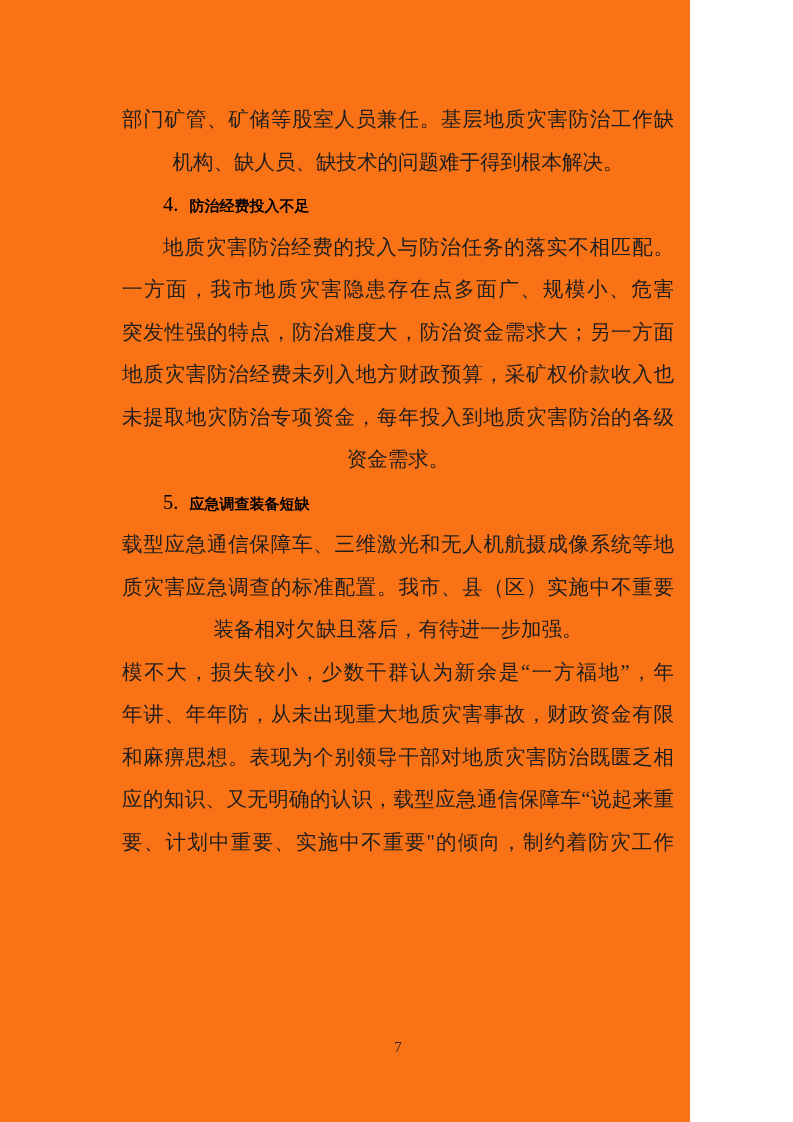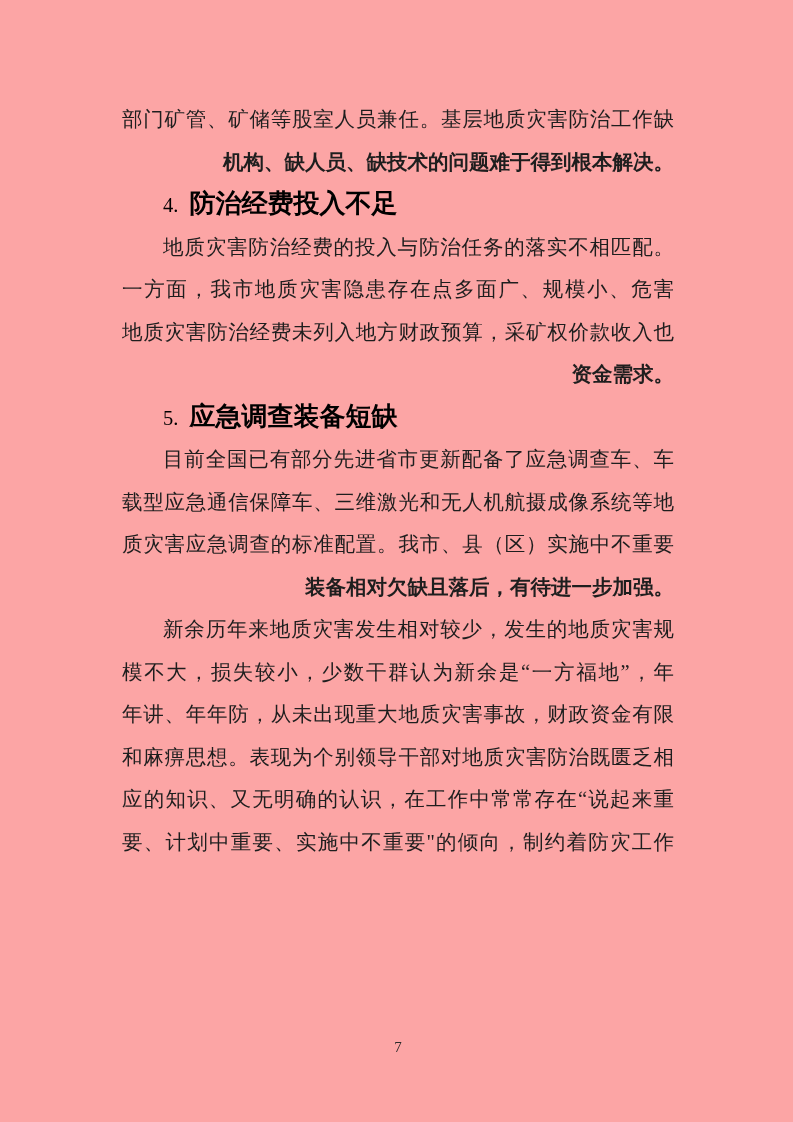--- a/index.html
+++ b/index.html
@@ -2,23 +2,23 @@
 <html lang="zh"><head>
 <meta charset="utf-8">
 <style>
   html, body {
     margin: 0;
     padding: 0;
     background: #ffffff;
   }
   .page {
     position: relative;
-    width: 793px;
+    width: 690px;
     height: 1122px;
-    background: #fca5a5;
+    background: #f97316;
     overflow: hidden;
     font-family: "Liberation Serif", "DejaVu Serif", serif;
   }
   .text-column {
     position: absolute;
     left: 122px;
     top: 98px;
     width: 552px;
   }
   .line {
@@ -28,38 +28,37 @@
     color: #1e1e1e;
     white-space: nowrap;
   }
   .line.j {
     text-align: justify;
     text-align-last: justify;
     white-space: normal;
     overflow: hidden;
   }
   .line.end {
-    text-align: right;
-    font-weight: bold;
+    text-align: center;
   }
   .line.ind {
     text-indent: 2em;
   }
   .line.heading {
     color: #000000;
     text-indent: 2em;
     text-align: left;
   }
   .heading .num {
     font-weight: normal;
     font-size: 20.5px;
   }
   .heading .title {
     font-weight: bold;
-    font-size: 26px;
+    font-size: 15px;
     margin-left: 11px;
   }
   .page-number {
     position: absolute;
     left: 122px;
     top: 1036px;
     width: 552px;
     height: 22px;
     line-height: 22px;
     text-align: center;
@@ -70,28 +69,28 @@
 </head>
 <body>
 
 <div class="page">
   <div class="text-column">
       <div class="line body j">部门矿管、矿储等股室人员兼任。基层地质灾害防治工作缺</div>
       <div class="line body end">机构、缺人员、缺技术的问题难于得到根本解决。</div>
       <div class="line heading"><span class="num">4.</span><span class="title">防治经费投入不足</span></div>
       <div class="line body j ind">地质灾害防治经费的投入与防治任务的落实不相匹配。</div>
       <div class="line body j">一方面，我市地质灾害隐患存在点多面广、规模小、危害大、</div>
+      <div class="line body j">突发性强的特点，防治难度大，防治资金需求大；另一方面</div>
       <div class="line body j">地质灾害防治经费未列入地方财政预算，采矿权价款收入也</div>
+      <div class="line body j">未提取地灾防治专项资金，每年投入到地质灾害防治的各级</div>
       <div class="line body end">资金需求。</div>
       <div class="line heading"><span class="num">5.</span><span class="title">应急调查装备短缺</span></div>
-      <div class="line body j ind">目前全国已有部分先进省市更新配备了应急调查车、车</div>
       <div class="line body j">载型应急通信保障车、三维激光和无人机航摄成像系统等地</div>
       <div class="line body j">质灾害应急调查的标准配置。我市、县（区）实施中不重要</div>
       <div class="line body end">装备相对欠缺且落后，有待进一步加强。</div>
-      <div class="line body j ind">新余历年来地质灾害发生相对较少，发生的地质灾害规</div>
       <div class="line body j">模不大，损失较小，少数干群认为新余是“一方福地”，年</div>
       <div class="line body j">年讲、年年防，从未出现重大地质灾害事故，财政资金有限</div>
       <div class="line body j">和麻痹思想。表现为个别领导干部对地质灾害防治既匮乏相</div>
-      <div class="line body j">应的知识、又无明确的认识，在工作中常常存在“说起来重</div>
+      <div class="line body j">应的知识、又无明确的认识，载型应急通信保障车“说起来重</div>
       <div class="line body j">要、计划中重要、实施中不重要"的倾向，制约着防灾工作</div>
     </div>
   <div class="page-number">7</div>
 </div>
 
 </body></html>

